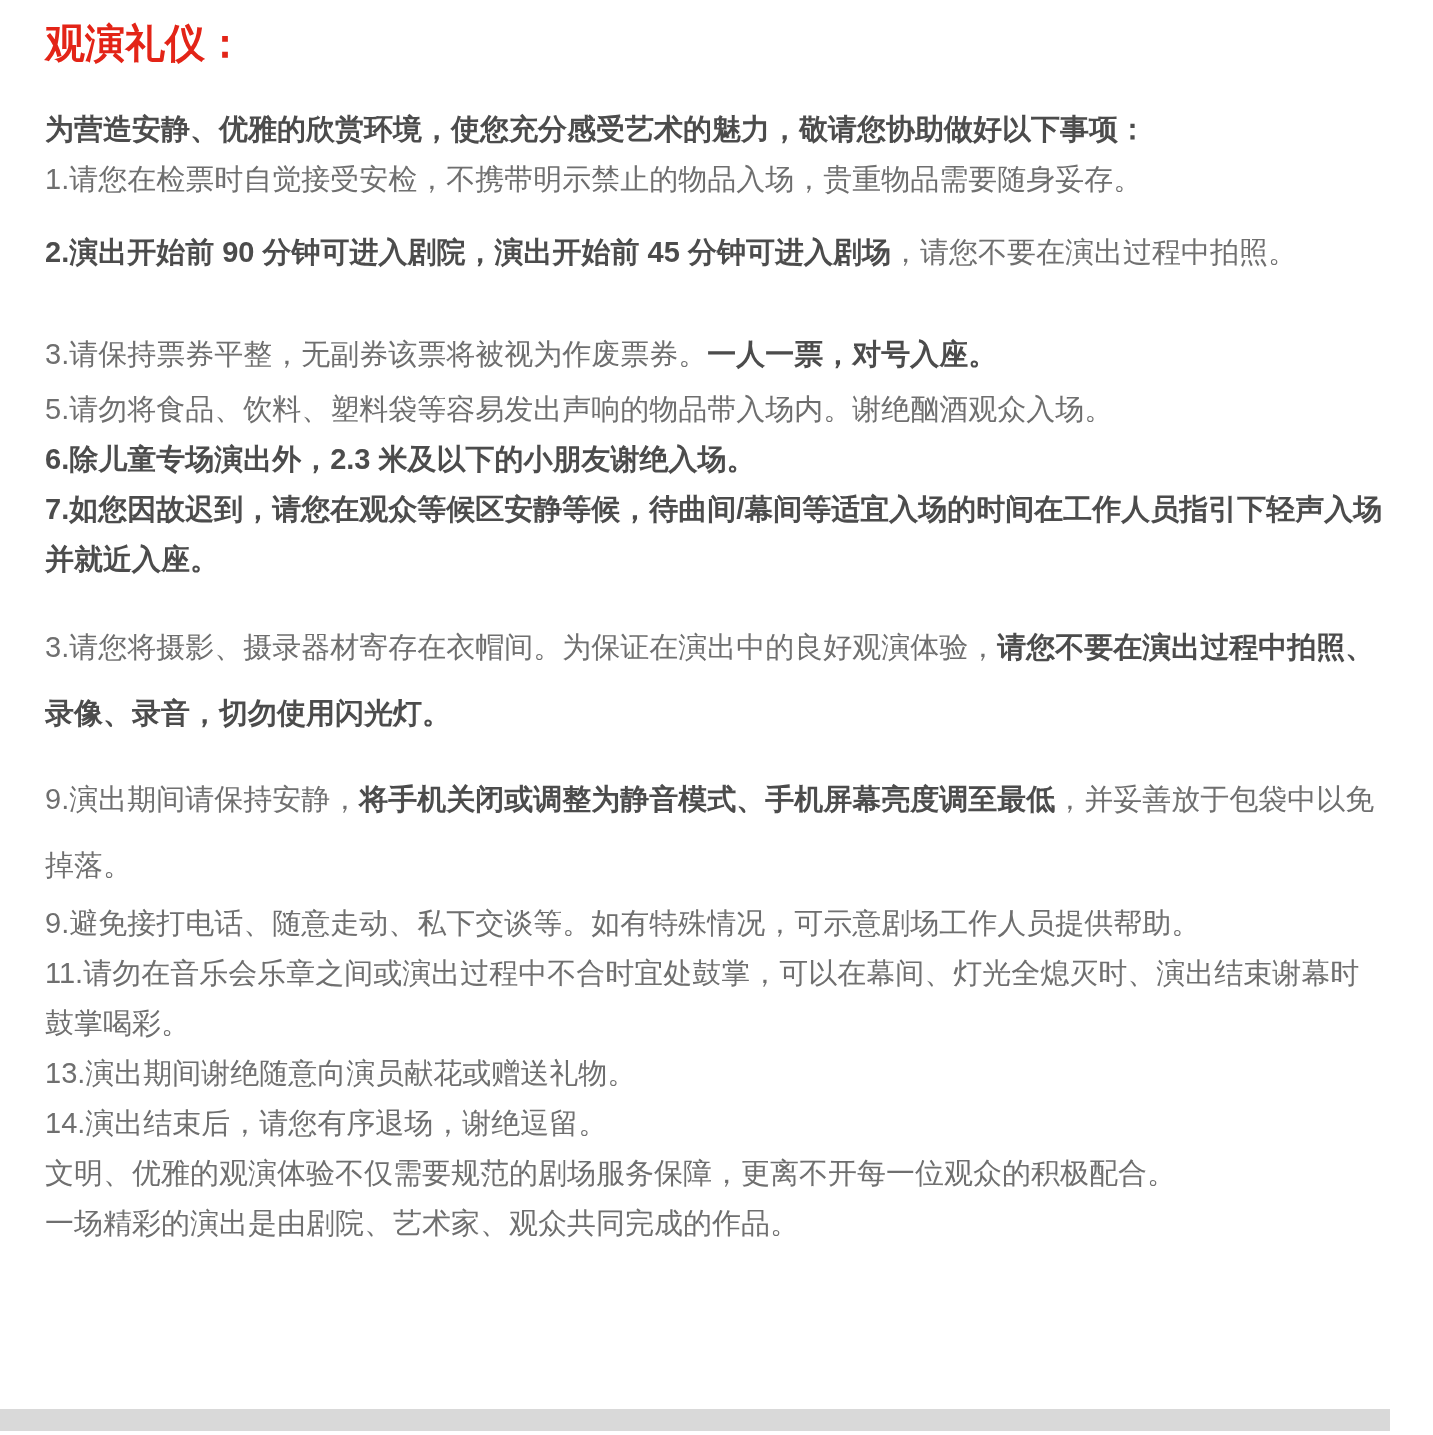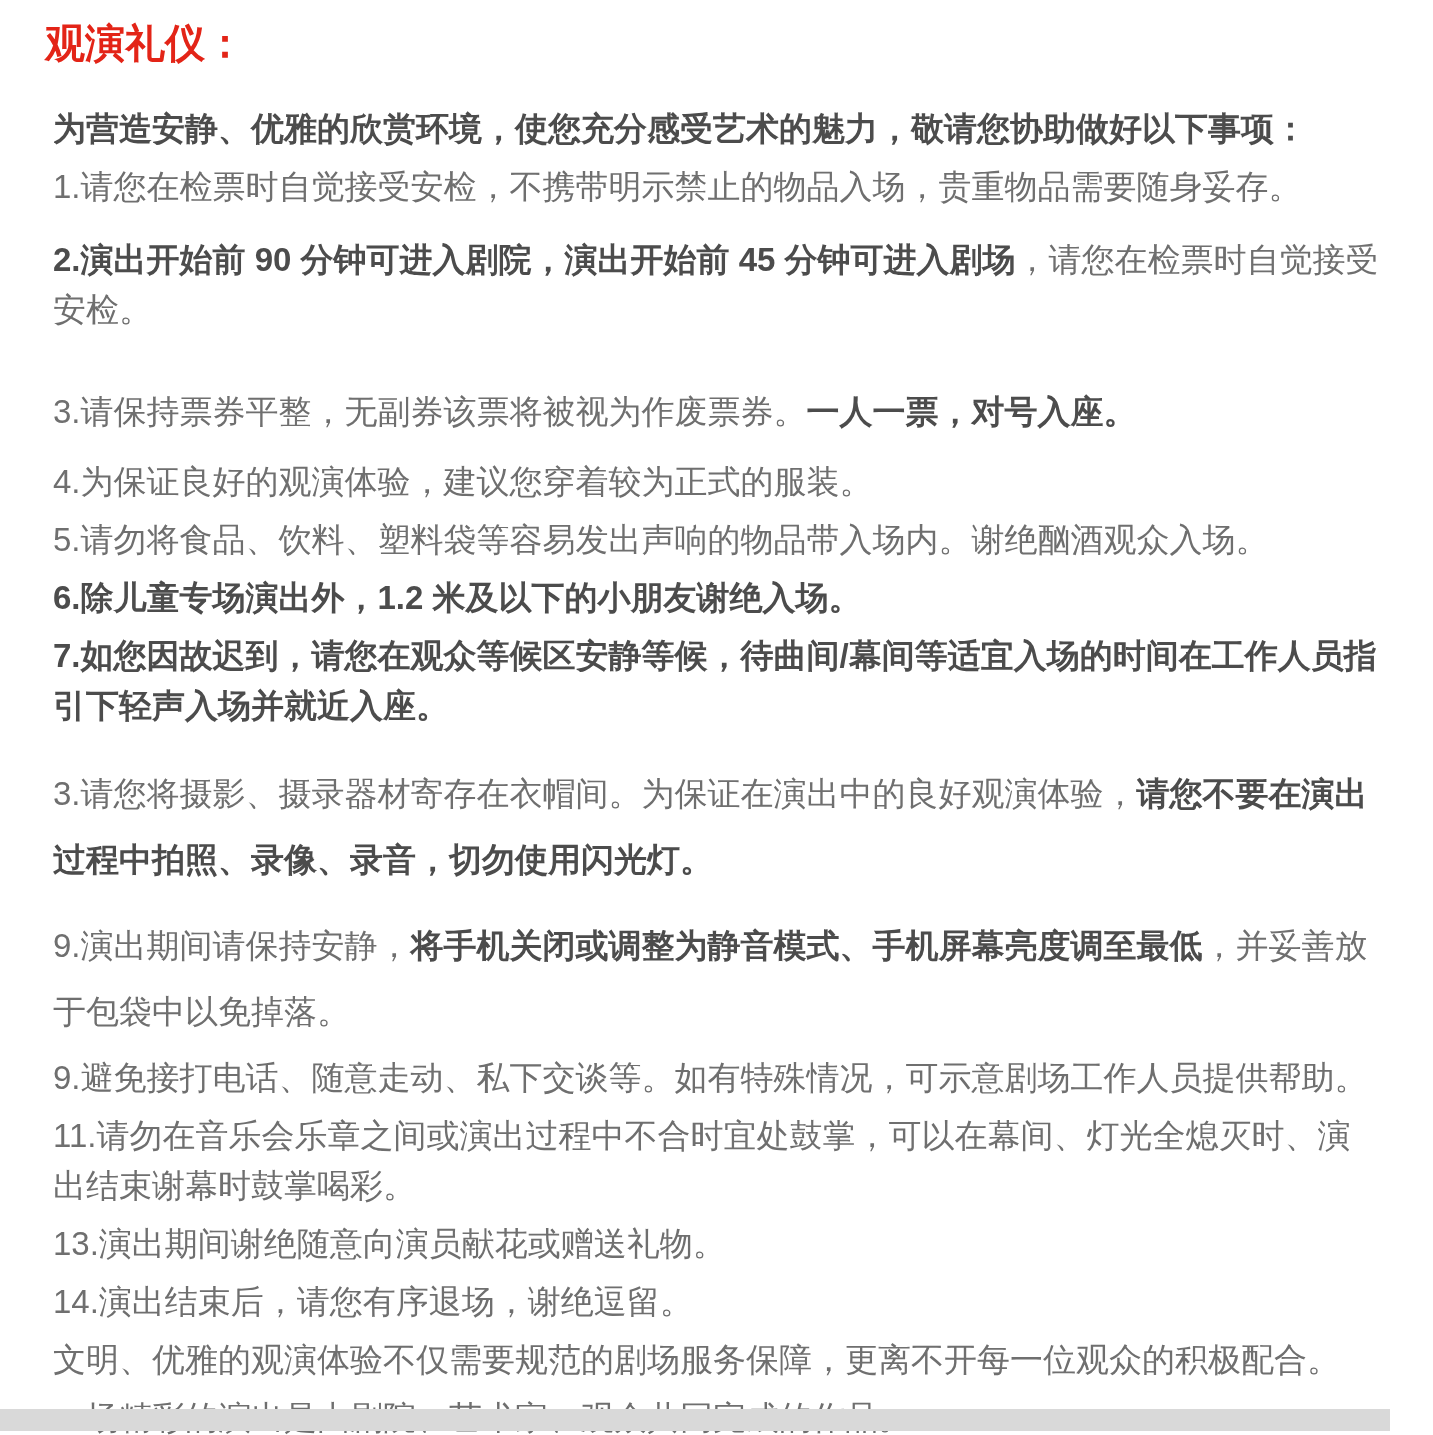--- a/index.html
+++ b/index.html
@@ -19,22 +19,22 @@
     margin:22px 45px 0 45px;
     font-size:40px;
     line-height:42px;
     font-weight:bold;
     color:var(--red);
   }
   .content{
     padding:0 45px;
   }
   .p{
-    margin:8px;
-    font-size:33px;
+    margin:0;
+    font-size:29px;
     line-height:50px;
     color:var(--body);
     word-break:normal;
     overflow-wrap:break-word;
   }
   .p .b{
     font-weight:bold;
     color:var(--bold);
   }
   .intro{
@@ -65,25 +65,24 @@
   }
 </style>
 </head>
 <body>
 
 <h1 class="page-title">观演礼仪：</h1>
 
 <div class="content" id="content">
     <p class="p intro"><span class="b">为营造安静、优雅的欣赏环境，使您充分感受艺术的魅力，敬请您协助做好以下事项：</span></p>
     <p class="p item item-1"><span>1.请您在检票时自觉接受安检，不携带明示禁止的物品入场，贵重物品需要随身妥存。</span></p>
-    <p class="p item item-2"><span class="b">2.演出开始前 90 分钟可进入剧院，演出开始前 45 分钟可进入剧场</span><span>，请您在检票时自觉接受安检。</span></p>
+    <p class="p item item-2"><span class="b">2.演出开始前 90 分钟可进入剧院，演出开始前 45 分钟可进入剧场</span><span>，请您不要在演出过程中拍照。</span></p>
     <p class="p item item-3"><span>3.请保持票券平整，无副券该票将被视为作废票券。</span><span class="b">一人一票，对号入座。</span></p>
-    <p class="p item item-4"><span>4.为保证良好的观演体验，建议您穿着较为正式的服装。</span></p>
     <p class="p item item-5"><span>5.请勿将食品、饮料、塑料袋等容易发出声响的物品带入场内。谢绝酗酒观众入场。</span></p>
-    <p class="p item item-6"><span class="b">6.除儿童专场演出外，1.2 米及以下的小朋友谢绝入场。</span></p>
+    <p class="p item item-6"><span class="b">6.除儿童专场演出外，2.3 米及以下的小朋友谢绝入场。</span></p>
     <p class="p item item-7"><span class="b">7.如您因故迟到，请您在观众等候区安静等候，待曲间/幕间等适宜入场的时间在工作人员指引下轻声入场并就近入座。</span></p>
     <p class="p item item-8"><span>3.请您将摄影、摄录器材寄存在衣帽间。为保证在演出中的良好观演体验，</span><span class="b">请您不要在演出过程中拍照、录像、录音，切勿使用闪光灯。</span></p>
     <p class="p item item-9"><span>9.演出期间请保持安静，</span><span class="b">将手机关闭或调整为静音模式、手机屏幕亮度调至最低</span><span>，并妥善放于包袋中以免掉落。</span></p>
     <p class="p item item-10"><span>9.避免接打电话、随意走动、私下交谈等。如有特殊情况，可示意剧场工作人员提供帮助。</span></p>
     <p class="p item item-11"><span>11.请勿在音乐会乐章之间或演出过程中不合时宜处鼓掌，可以在幕间、灯光全熄灭时、演出结束谢幕时鼓掌喝彩。</span></p>
     <p class="p item item-13"><span>13.演出期间谢绝随意向演员献花或赠送礼物。</span></p>
     <p class="p item item-14"><span>14.演出结束后，请您有序退场，谢绝逗留。</span></p>
     <p class="p closing closing-2"><span>文明、优雅的观演体验不仅需要规范的剧场服务保障，更离不开每一位观众的积极配合。</span></p>
     <p class="p closing closing-1"><span>一场精彩的演出是由剧院、艺术家、观众共同完成的作品。</span></p>
   </div>

